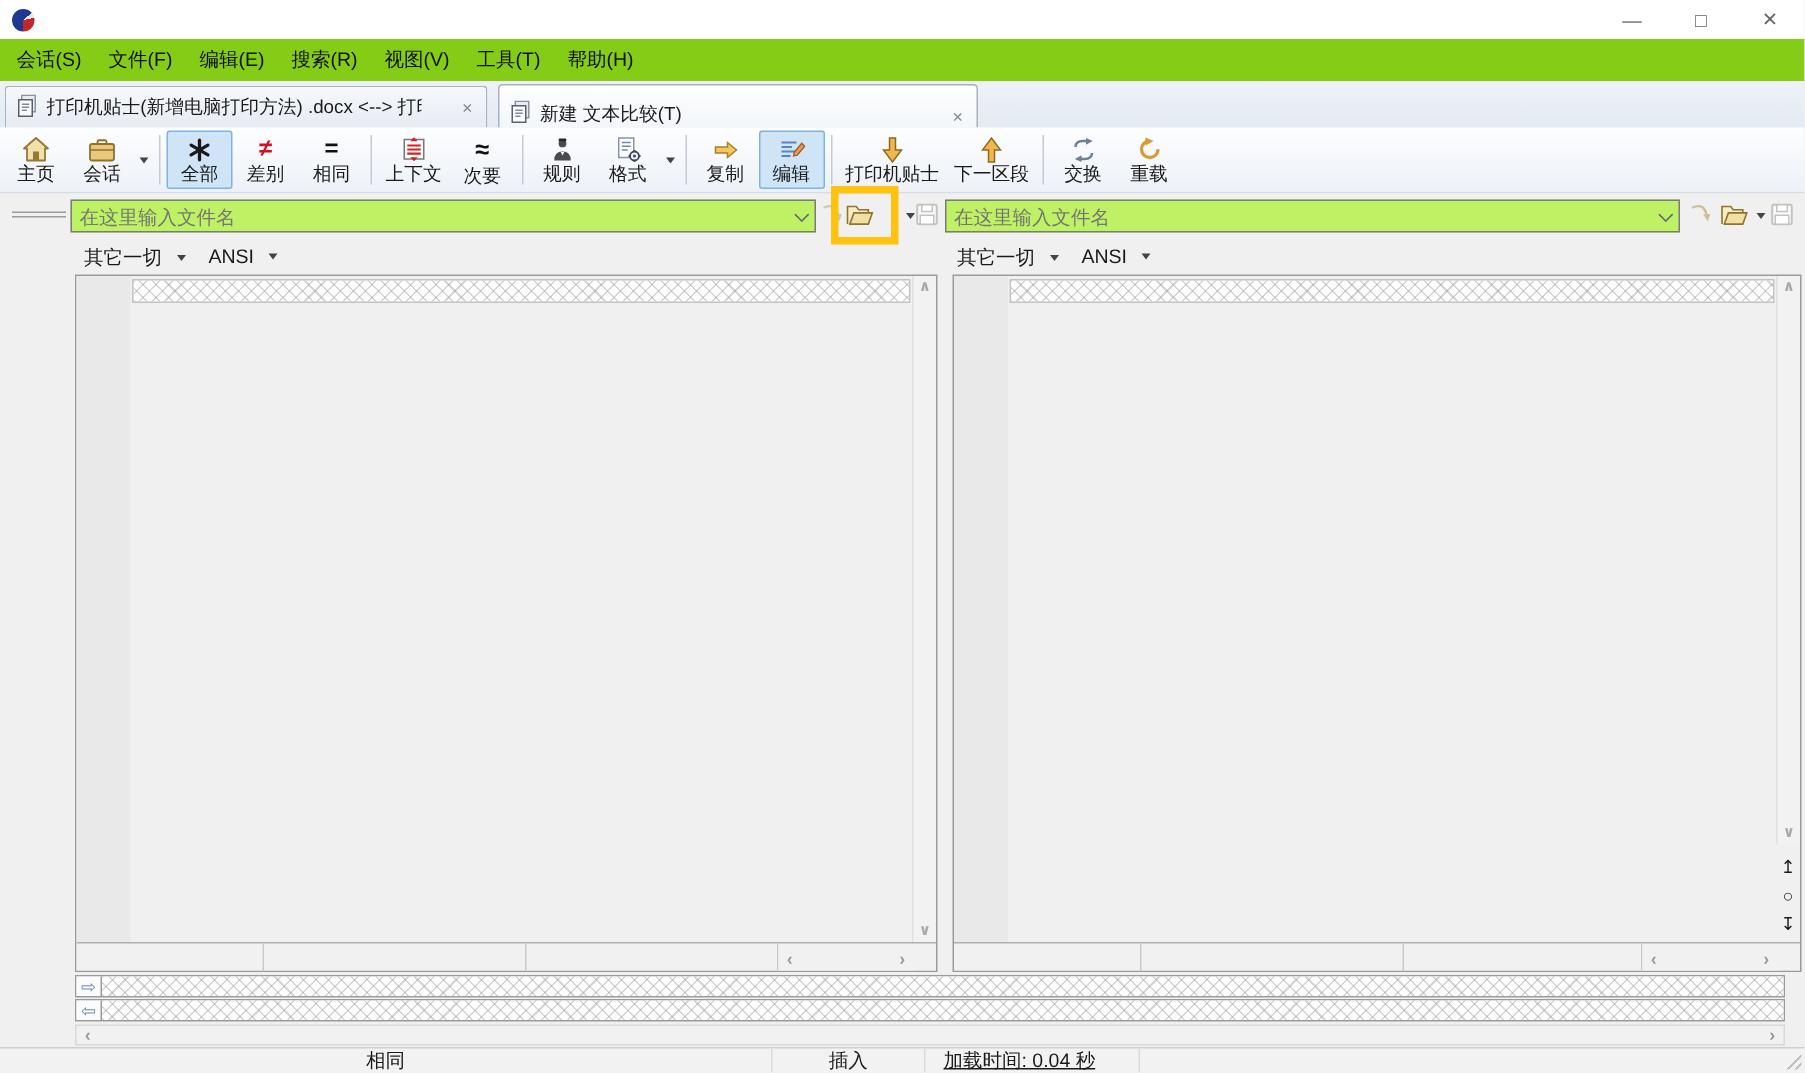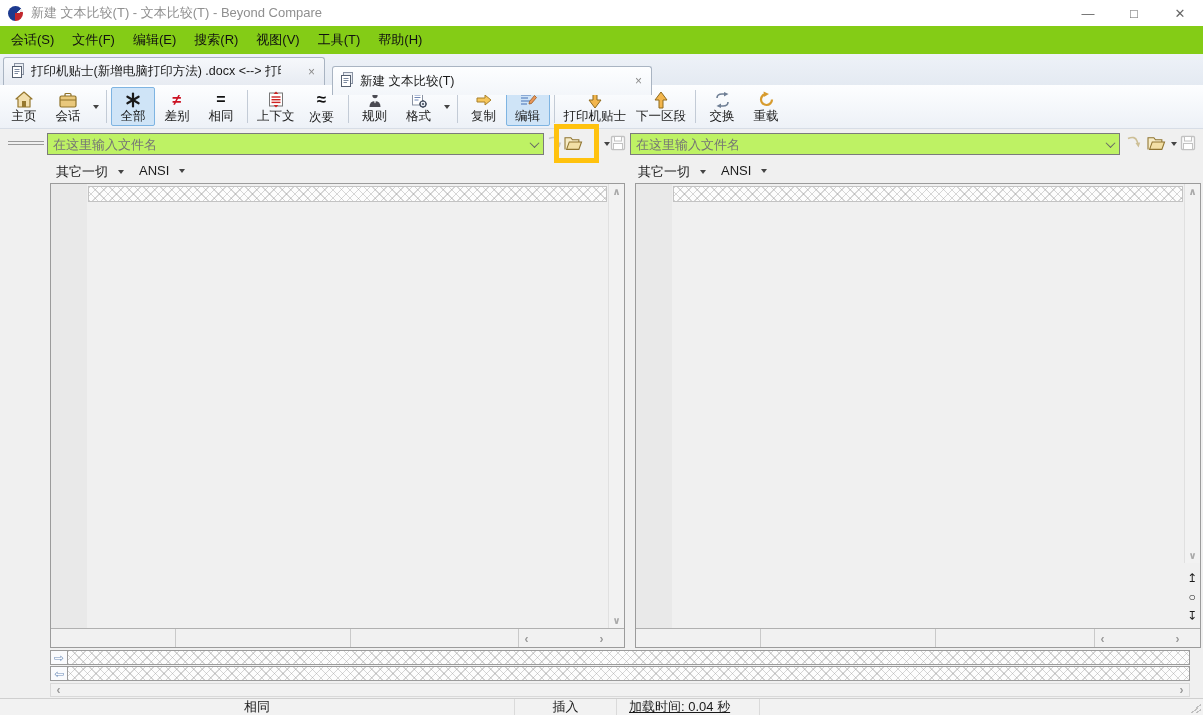--- a/index.html
+++ b/index.html
@@ -15,21 +15,21 @@
   .titletext { margin-left:8px; color:#8f8f8f; font-size:13px; }
   .wincontrols { margin-left:auto; display:flex; height:100%; }
   .winbtn { width:46px; height:100%; display:flex; align-items:center; justify-content:center; color:#666; font-size:13px; }
   
   .menubar { position:absolute; left:0; top:26px; width:1203px; height:28px; background:#84cc16; display:flex; align-items:center; padding-left:2px; }
   .menuitem { padding:4px 9px; color:#111; }
   
   .tabbar { position:absolute; left:0; top:54px; width:1203px; height:31px; background:linear-gradient(#eef2f8,#e4eaf2); }
   .tab { position:absolute; top:3px; height:28px; display:flex; align-items:center; padding:0 6px 0 7px;
     border:1px solid #a9b4c2; border-bottom:none; border-radius:3px 3px 0 0; background:linear-gradient(#f6f8fb,#e7ebf2); }
-  .tab.active { background:linear-gradient(#fdfeff,#f3f6fa); height:29px; top:12px; z-index:2; }
+  .tab.active { background:linear-gradient(#fdfeff,#f3f6fa); height:29px; top:2px; z-index:2;align-items:flex-end; }
   .tablabel { margin:0 6px; max-width:250px; white-space:nowrap; overflow:hidden; font-size:12.5px; color:#1a1a1a; }
   .tabclose { margin-left:auto; color:#8a8a8a; font-size:12px; padding:0 3px; }
   
   .toolbar { position:absolute; left:0; top:85px; width:1203px; height:44px;
     background:linear-gradient(#fdfeff,#edf1f7); border-bottom:1px solid #d7dde6; display:flex; align-items:stretch; padding:2px 2px; }
   .tbtn { min-width:44px; padding:2px 4px 1px; display:flex; flex-direction:column; align-items:center; justify-content:space-between; border:1px solid transparent; border-radius:2px; }
   .tbtn.sel { background:#cfe4f7; border-color:#7eb4e2; }
   .ticon { height:20px; display:flex; align-items:center; justify-content:center; }
   .tlabel { font-size:12.5px; color:#1a1a1a; line-height:15px; white-space:nowrap; }
   .tsep { width:1px; background:#c3cbd6; margin:3px 4px; }
@@ -76,21 +76,20 @@
   .sseg { position:absolute; top:0; bottom:0; border-right:1px solid #dadada; display:flex; align-items:center; justify-content:center; color:#1a1a1a; }
   .sseg.lalign { justify-content:flex-start; padding-left:12px; }
   .grip-corner { position:absolute; right:2px; bottom:2px; width:10px; height:10px;
     background:linear-gradient(135deg, transparent 50%, #c0c0c0 50% 60%, transparent 60% 75%, #c0c0c0 75% 85%, transparent 85%); }
 </style>
 </head>
 <body>
 
 <div class="titlebar">
   <div class="applogo"></div>
-  <div class="titletext">新建 文本比较(T) - 文本比较(T) - Beyond Compare</div>
   <div class="wincontrols">
     <div class="winbtn">—</div>
     <div class="winbtn">□</div>
     <div class="winbtn">✕</div>
   </div>
 </div>
 
 <div class="menubar">
   <div class="menuitem">会话(S)</div>
   <div class="menuitem">文件(F)</div>

